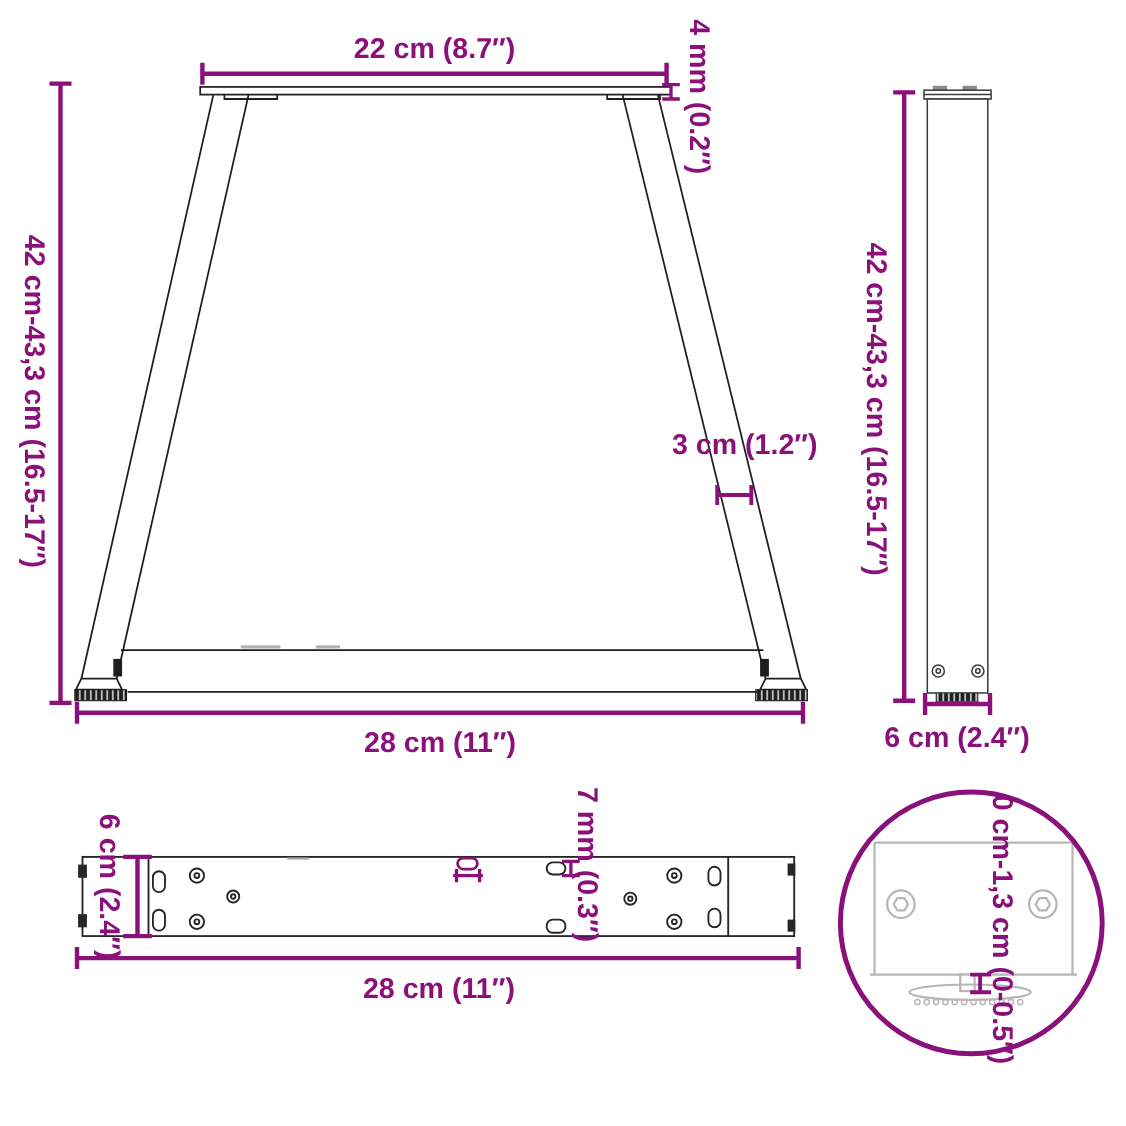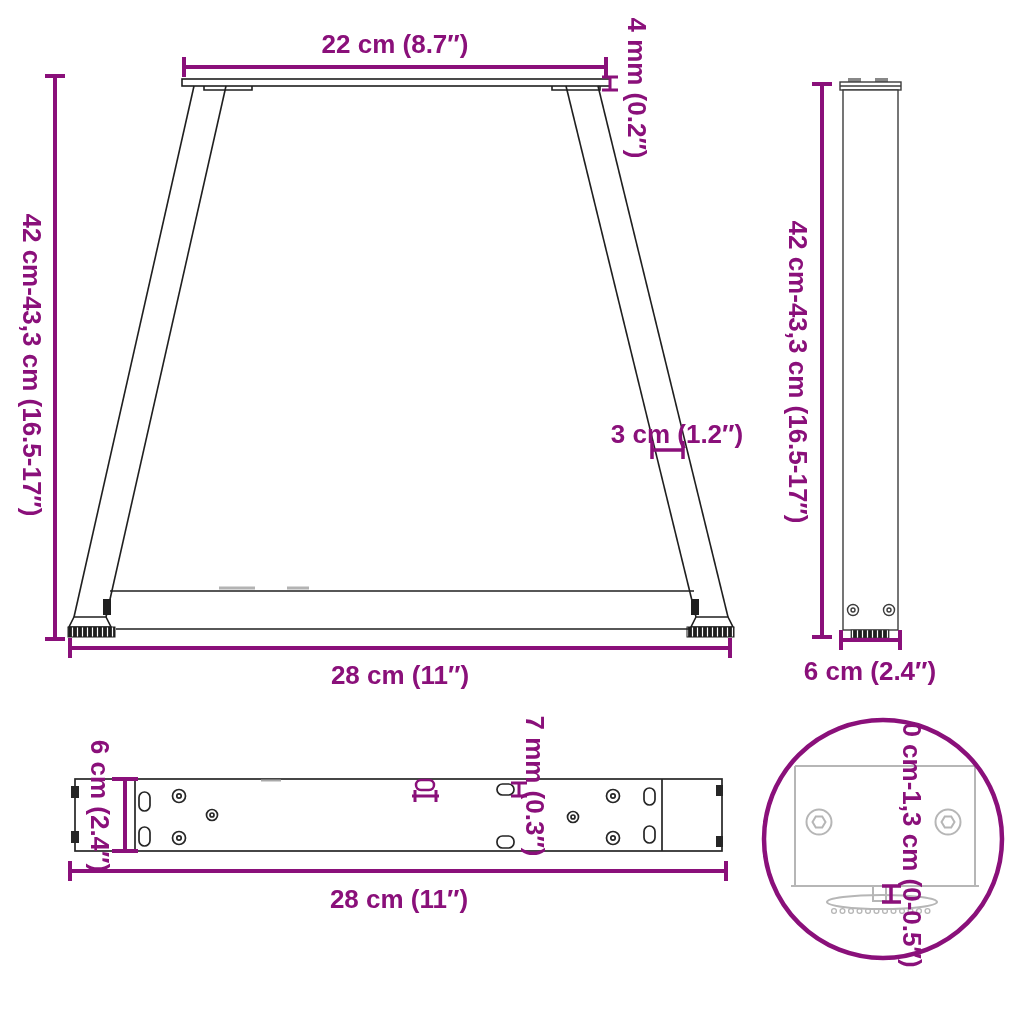--- a/index.html
+++ b/index.html
@@ -140,21 +140,21 @@
 
       <path d="M70 871 H726 M70 861 V881 M726 861 V881"></path>
 
       <path d="M882 886 H901 M882 902 H901 M891 886 V902" stroke-width="3.5"></path>
     </g>
   </svg>
 
   <div class="lbl" style="left:395px;top:44px">22 cm (8.7″)</div>
   <div class="lbl rot" style="left:636px;top:88px">4 mm (0.2″)</div>
   <div class="lbl rot" style="left:31px;top:365px">42 cm-43,3 cm (16.5-17″)</div>
-  <div class="lbl" style="left:677px;top:434px">3 cm (1.2″)</div>
+  <div class="lbl" style="left:677px;top:404px">3 cm (1.2″)</div>
   <div class="lbl" style="left:400px;top:675px">28 cm (11″)</div>
 
   <div class="lbl rot" style="left:797px;top:372px">42 cm-43,3 cm (16.5-17″)</div>
   <div class="lbl" style="left:870px;top:671px">6 cm (2.4″)</div>
 
   <div class="lbl rot" style="left:99px;top:806px">6 cm (2.4″)</div>
   <div class="lbl rot" style="left:534px;top:786px">7 mm (0.3″)</div>
   <div class="lbl" style="left:399px;top:899px">28 cm (11″)</div>
 
   <div class="lbl rot" style="left:911px;top:845px">0 cm-1,3 cm (0-0.5″)</div>

